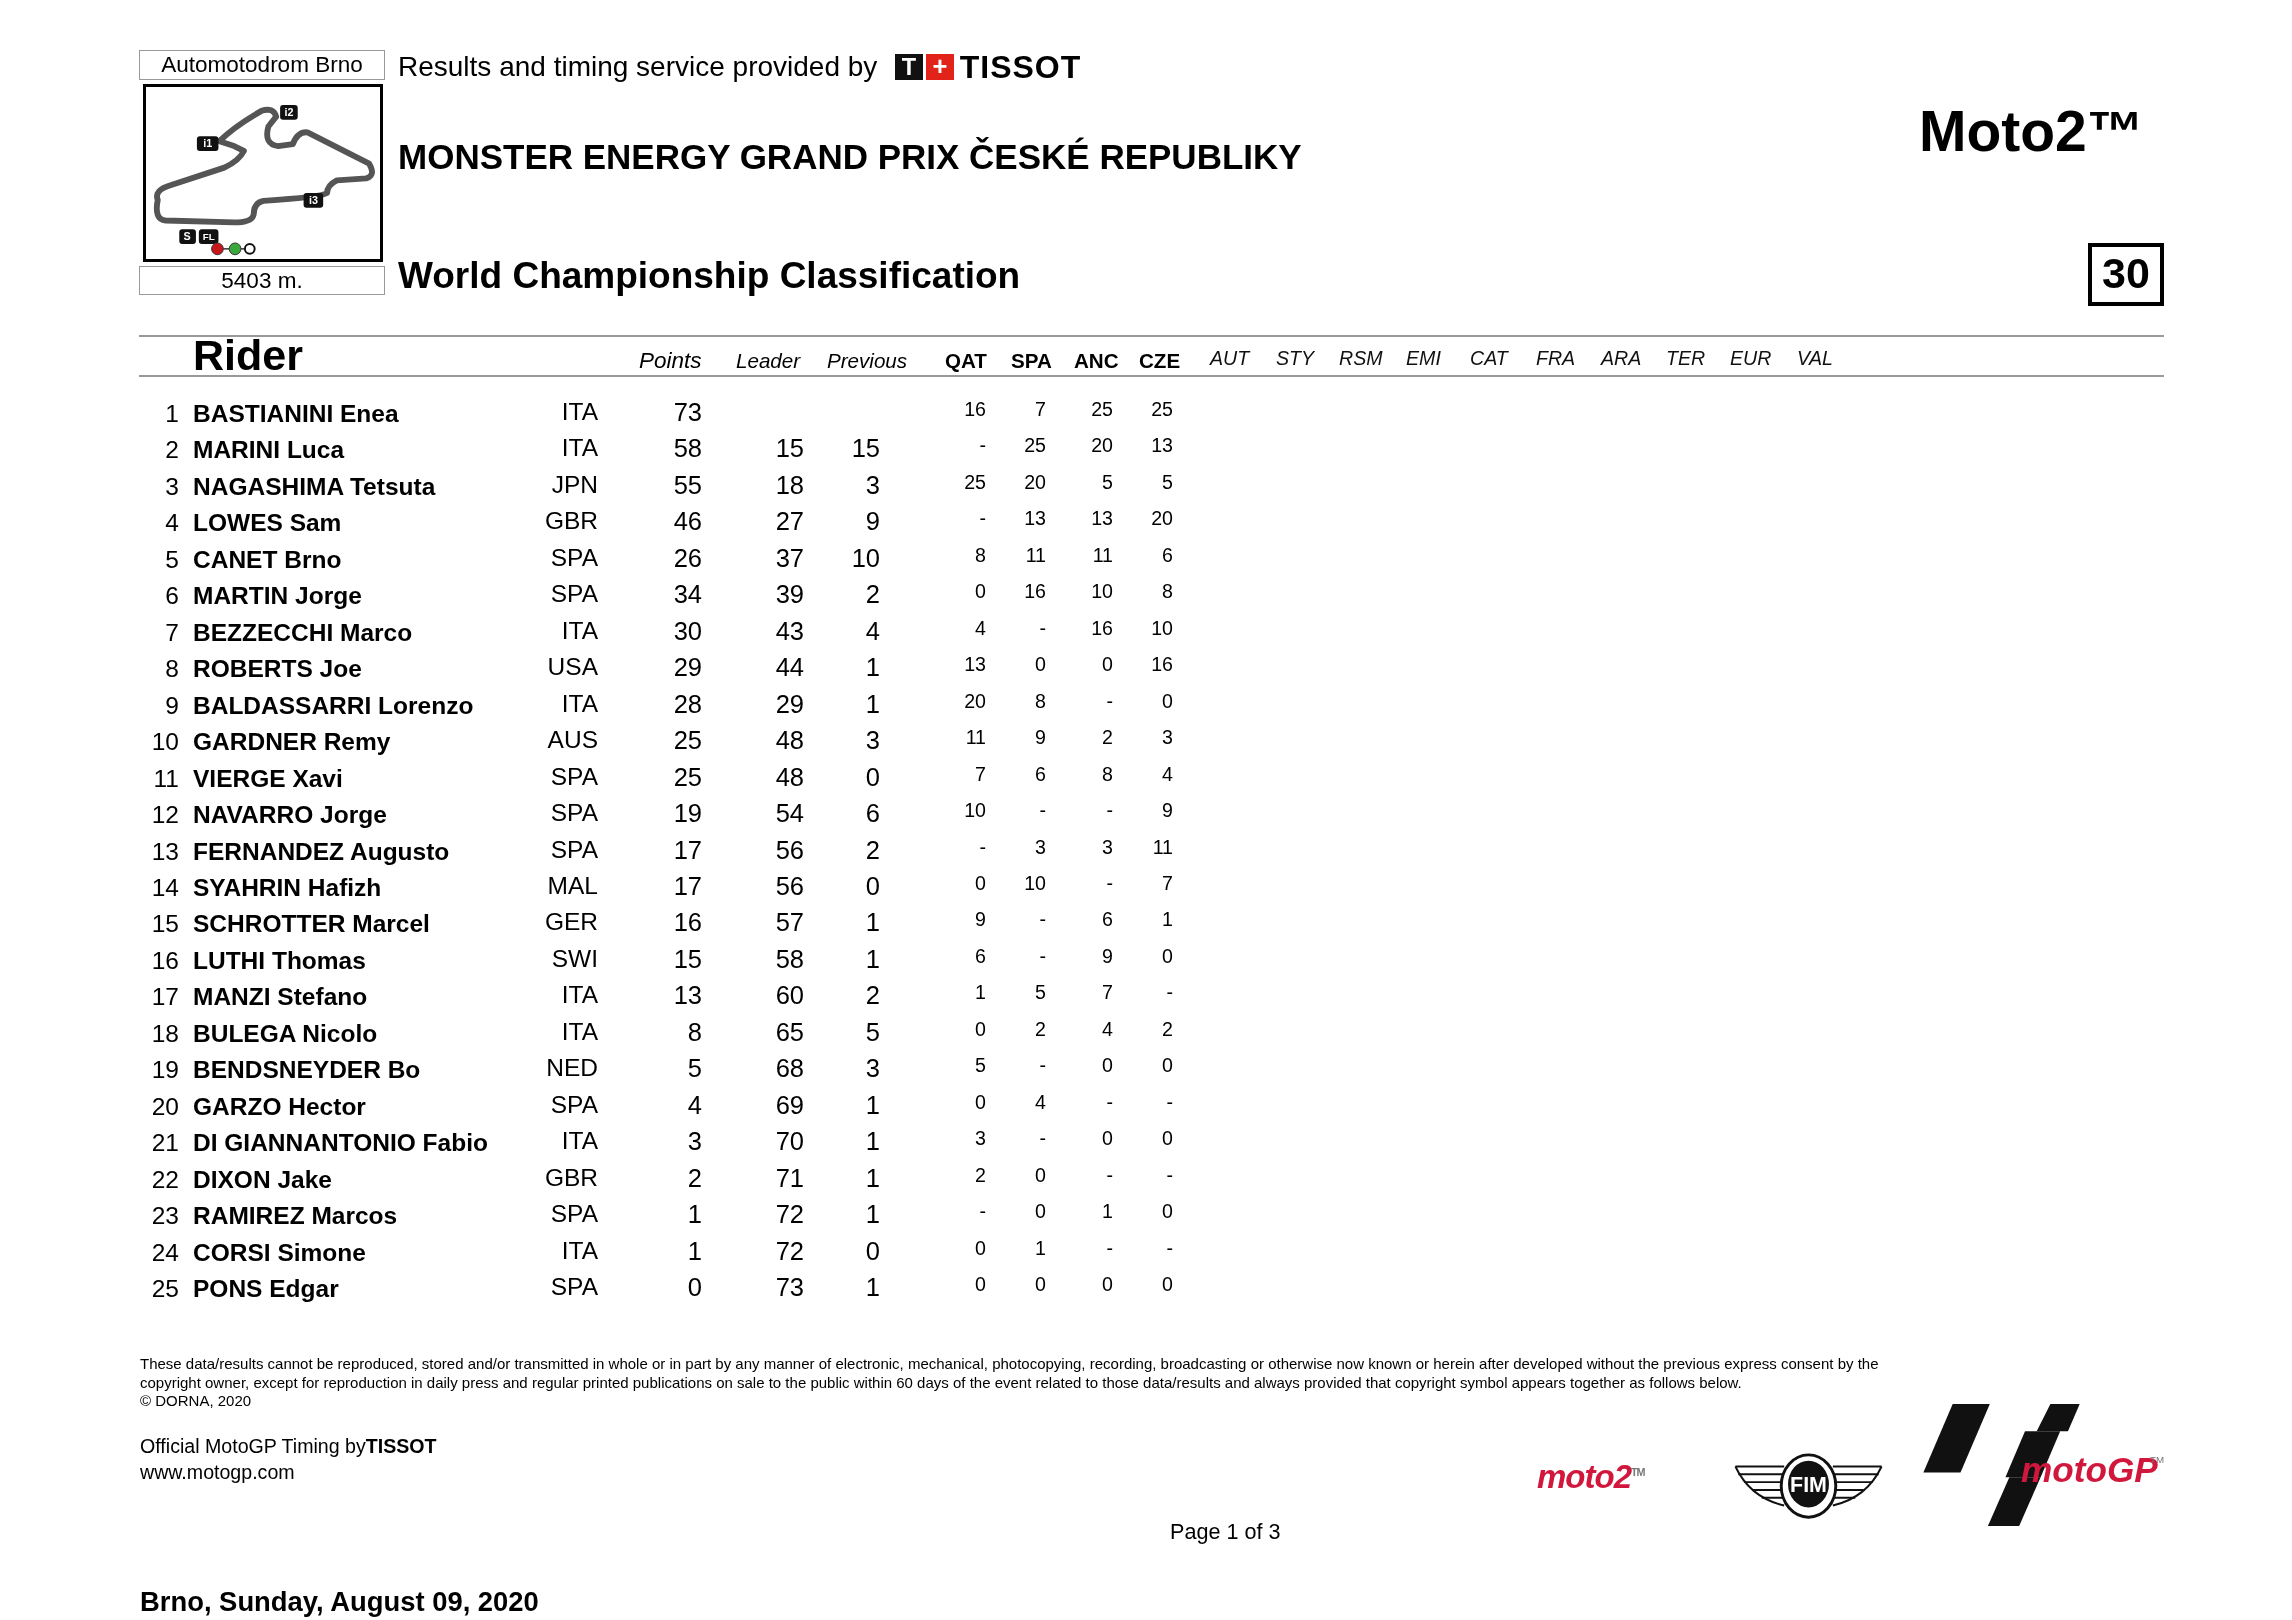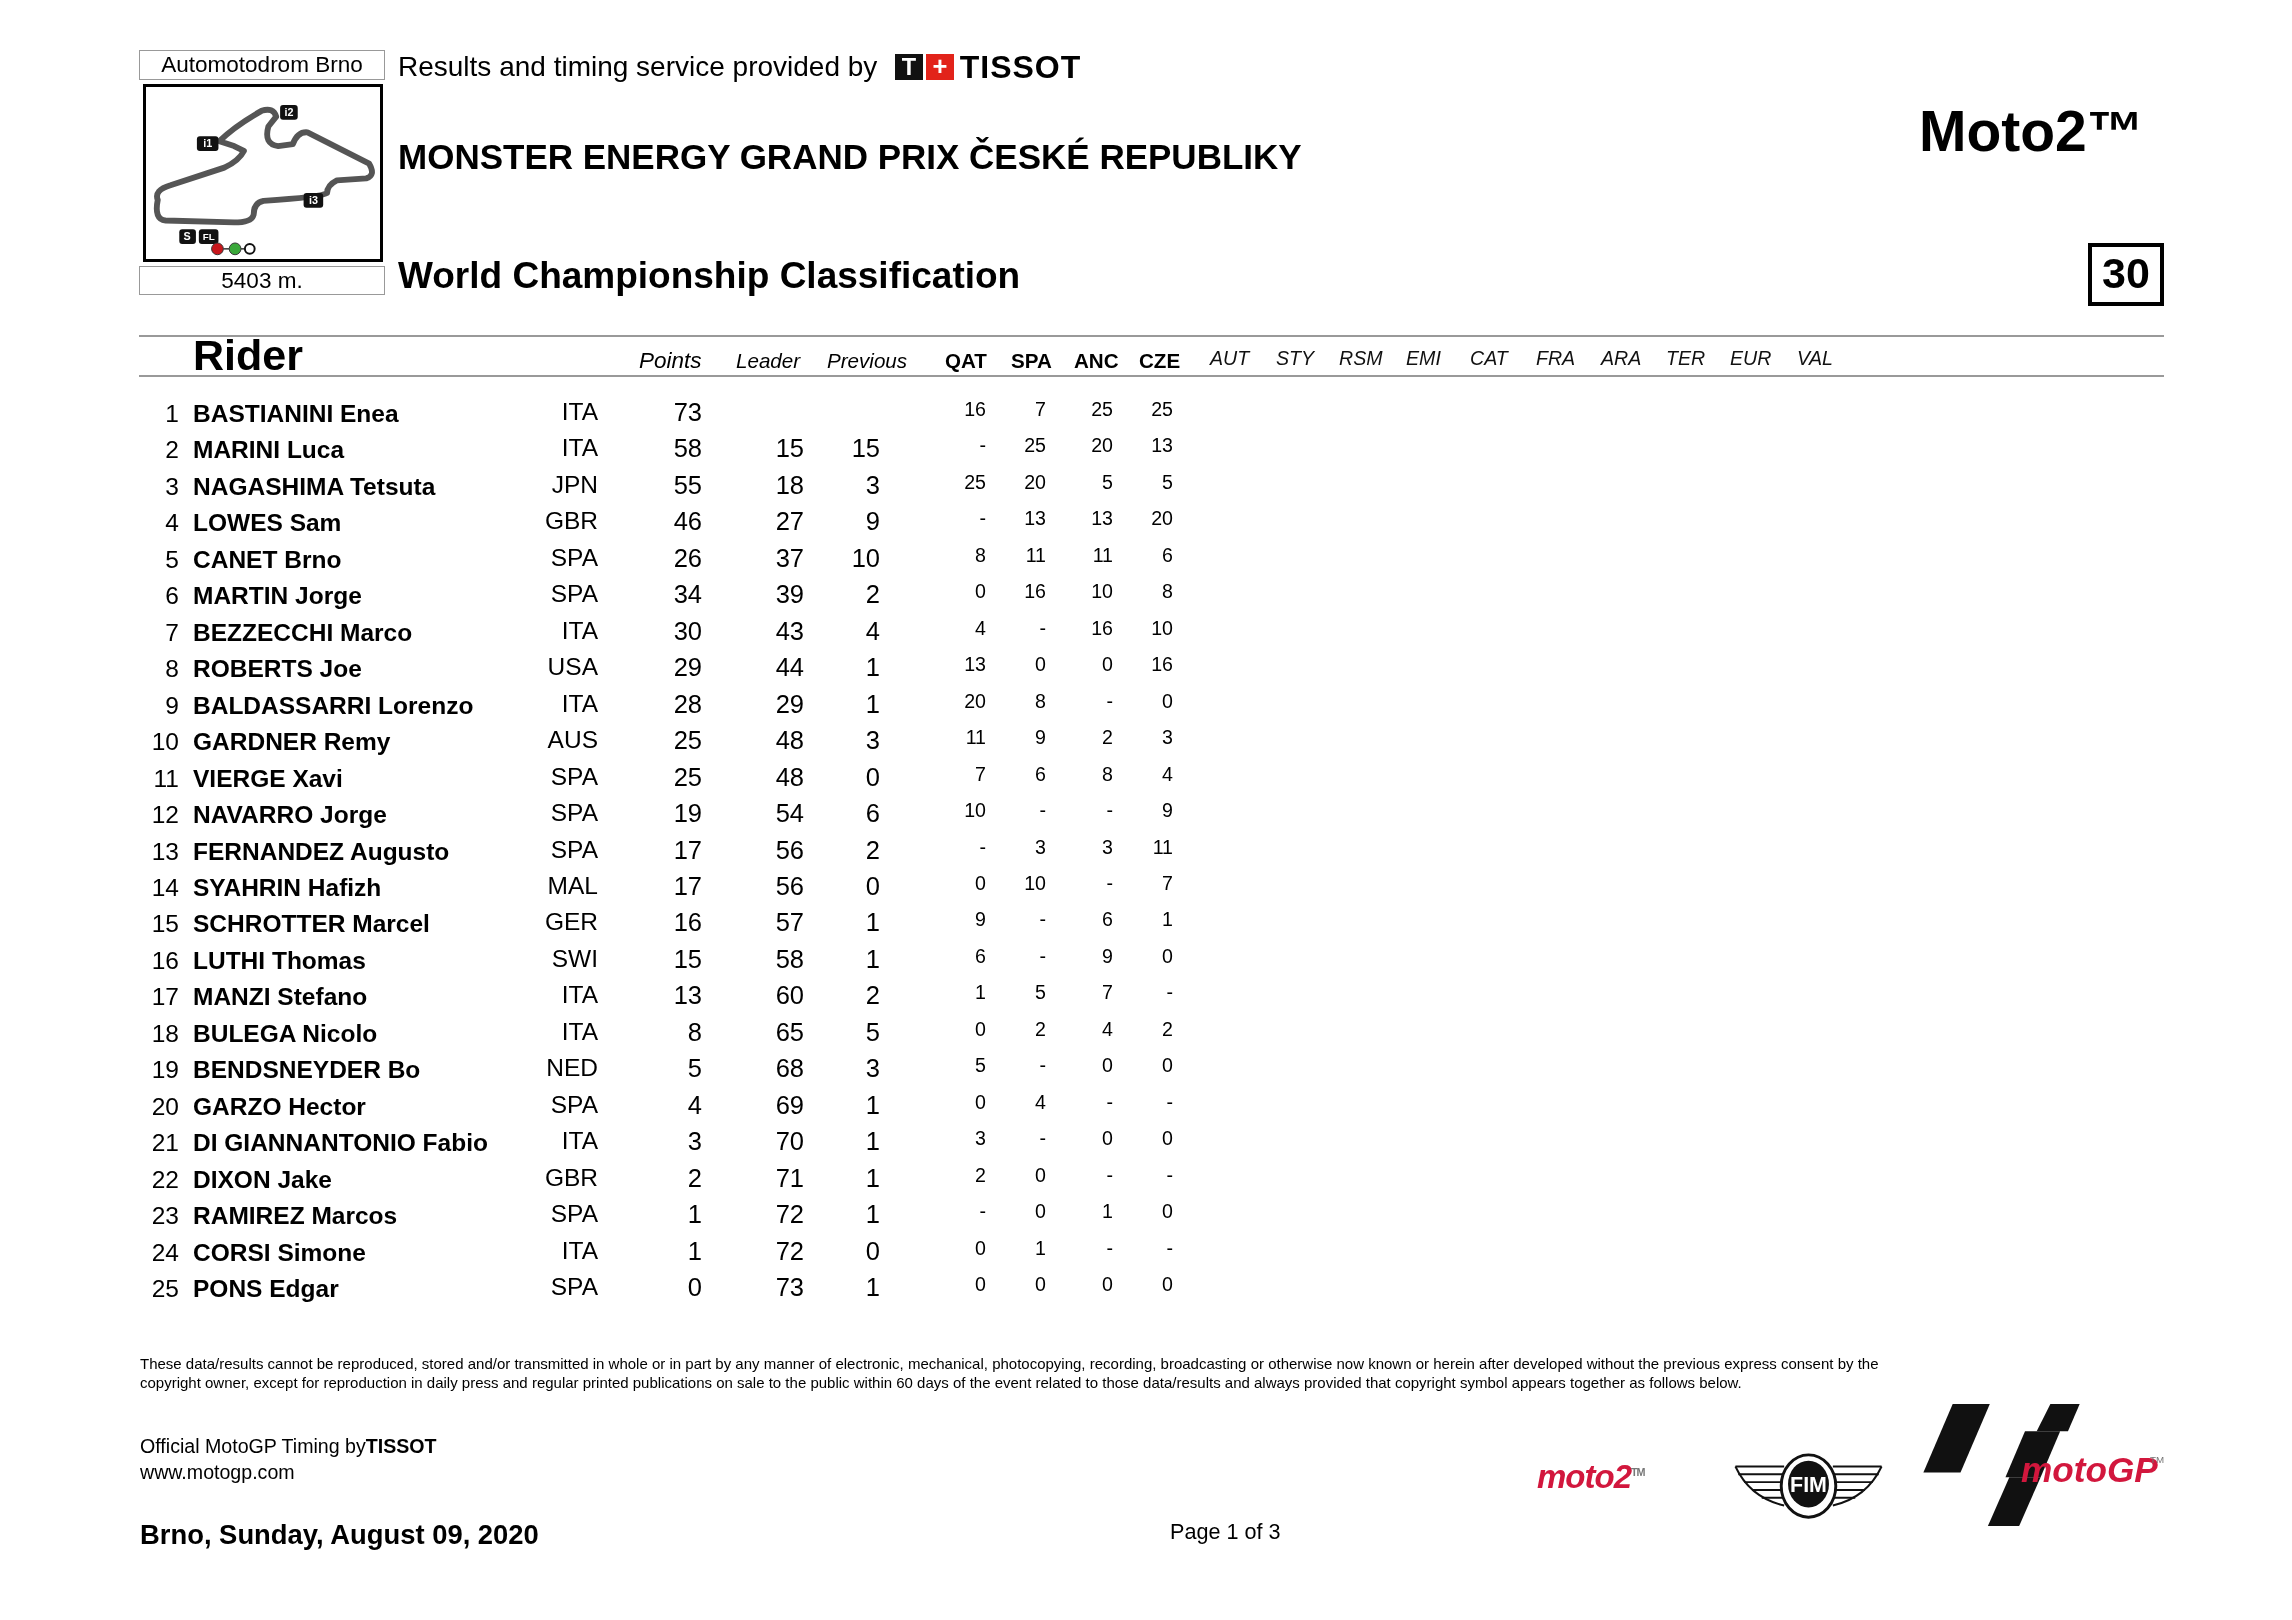--- a/index.html
+++ b/index.html
@@ -42,21 +42,21 @@
   .c-r { font-size: 19.6px; top: 2px; }
   .c-qat { right: calc(2293px - 986px); }
   .c-spa { right: calc(2293px - 1046px); }
   .c-anc { right: calc(2293px - 1113px); }
   .c-cze { right: calc(2293px - 1173px); }
 
   
   .disclaimer { left: 140px; top: 1355px; width: 2039px; font-size: 15px; line-height: 18.6px; }
   .official { left: 140px; top: 1434px; font-size: 19.6px; line-height: 25.5px; }
   .official b { font-weight: bold; }
-  .footer-date { left: 140px; top: 1519px; font-size: 27.4px; font-weight: bold; }
+  .footer-date { left: 140px; top: 1586px; font-size: 27.4px; font-weight: bold; }
   .footer-page { left: 1170px; top: 1519px; font-size: 21.6px; }
 
   .logo-moto2 { left: 1537px; top: 1458px; font-size: 33px; font-weight: bold; font-style: italic; color: #d2173d; letter-spacing: -1px; }
   .logo-moto2 sup { font-size: 10.8px; color: #777; font-style: normal; }
   .logo-fim { left: 1730px; top: 1449px; width: 157px; height: 76px; }
   .logo-motogp { left: 1923px; top: 1404px; width: 245px; height: 127px; }
 </style>
 </head>
 <body>
 
@@ -418,20 +418,21 @@
     <span class="cell c-r c-qat">0</span>
     <span class="cell c-r c-spa">0</span>
     <span class="cell c-r c-anc">0</span>
     <span class="cell c-r c-cze">0</span>
   </div>
   </div>
 
 <div class="abs disclaimer">
   <div>These data/results cannot be reproduced, stored and/or transmitted in whole or in part by any manner of electronic, mechanical, photocopying, recording, broadcasting or otherwise now known or herein after developed without the previous express consent by the</div>
   <div>copyright owner, except for reproduction in daily press and regular printed publications on sale to the public within 60 days of the event related to those data/results and always provided that copyright symbol appears together as follows below.</div>
+  <div>© DORNA, 2020</div>
 </div>
 
 <div class="abs official">
   <div><span>Official MotoGP Timing by</span><b>TISSOT</b></div>
   <div>www.motogp.com</div>
 </div>
 
 <div class="abs footer-date">Brno, Sunday, August 09, 2020</div>
 <div class="abs footer-page">Page 1 of 3</div>
 

